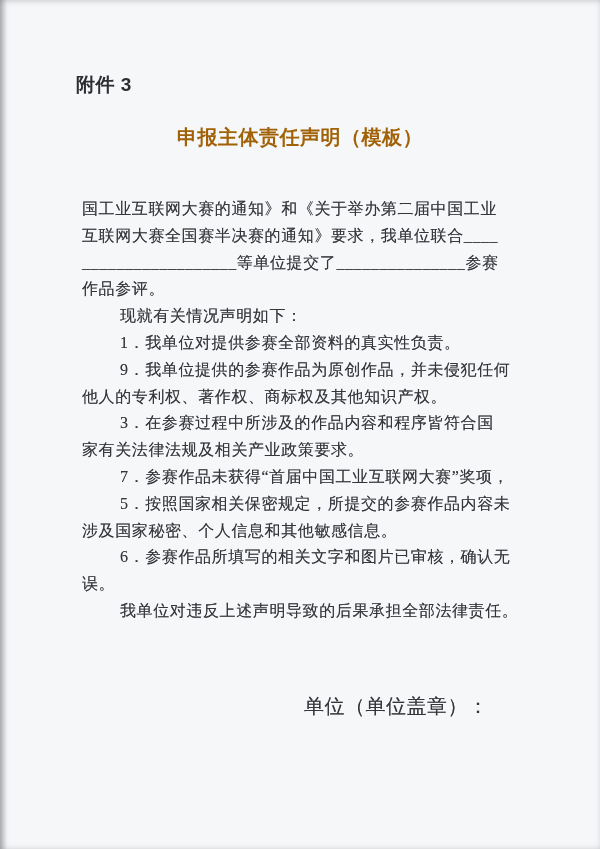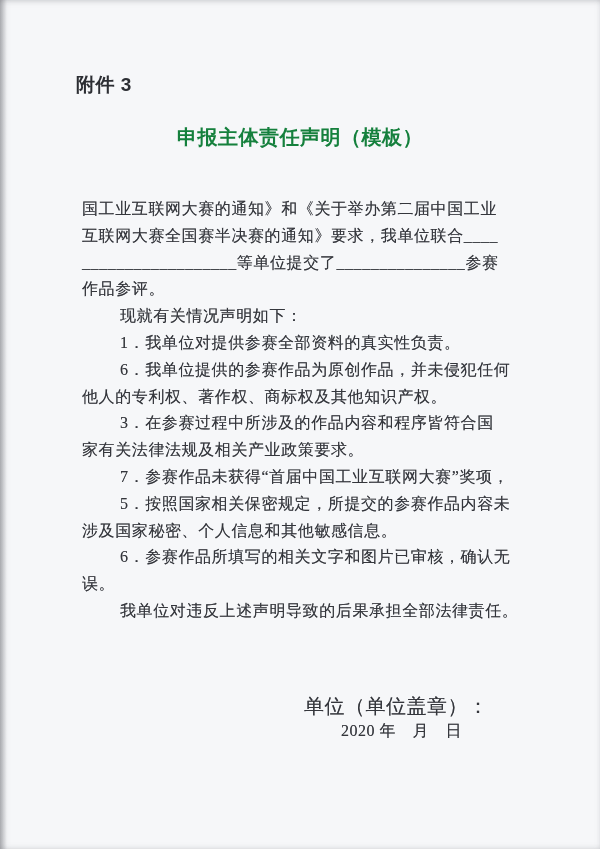--- a/index.html
+++ b/index.html
@@ -28,21 +28,21 @@
   .attachment{
     position:absolute;left:76px;top:72px;
     font-family:"Liberation Sans","DejaVu Sans",sans-serif;
     font-weight:700;font-size:19px;color:#2c2e33;
     letter-spacing:.5px;white-space:pre;
   }
   .doc-title{
     position:absolute;left:0;top:124px;width:600px;
     text-align:center;
     font-family:"Liberation Sans","DejaVu Sans",sans-serif;
-    font-weight:700;font-size:20px;color:#15803d;
+    font-weight:700;font-size:20px;color:#a16207;
     letter-spacing:.5px;white-space:pre;
   }
   .body-text{
     position:absolute;left:82px;top:196px;width:440px;
     font-size:16px;line-height:26.8px;
     letter-spacing:.6px;
     text-shadow:0 0 .5px rgba(52,54,60,.55);
   }
   .line{white-space:pre;}
   .line.indent{padding-left:38px;}
@@ -67,28 +67,27 @@
 
   <div class="doc-title">申报主体责任声明（模板）</div>
 
   <div class="body-text">
     <div class="line">国工业互联网大赛的通知》和《关于举办第二届中国工业</div>
     <div class="line">互联网大赛全国赛半决赛的通知》要求，我单位联合____</div>
     <div class="line">__________________等单位提交了_______________参赛</div>
     <div class="line">作品参评。</div>
     <div class="line indent">现就有关情况声明如下：</div>
     <div class="line indent">1．我单位对提供参赛全部资料的真实性负责。</div>
-    <div class="line indent">6．我单位提供的参赛作品为原创作品，并未侵犯任何</div>
+    <div class="line indent">9．我单位提供的参赛作品为原创作品，并未侵犯任何</div>
     <div class="line">他人的专利权、著作权、商标权及其他知识产权。</div>
     <div class="line indent">3．在参赛过程中所涉及的作品内容和程序皆符合国</div>
     <div class="line">家有关法律法规及相关产业政策要求。</div>
     <div class="line indent">7．参赛作品未获得“首届中国工业互联网大赛”奖项，</div>
     <div class="line indent">5．按照国家相关保密规定，所提交的参赛作品内容未</div>
     <div class="line">涉及国家秘密、个人信息和其他敏感信息。</div>
     <div class="line indent">6．参赛作品所填写的相关文字和图片已审核，确认无</div>
     <div class="line">误。</div>
     <div class="line indent">我单位对违反上述声明导致的后果承担全部法律责任。</div>
   </div>
 
   <div class="sig-unit">单位（单位盖章）：</div>
 
-  <div class="sig-date">2020 年　月　日</div>
 </div>
 
 </body></html>

